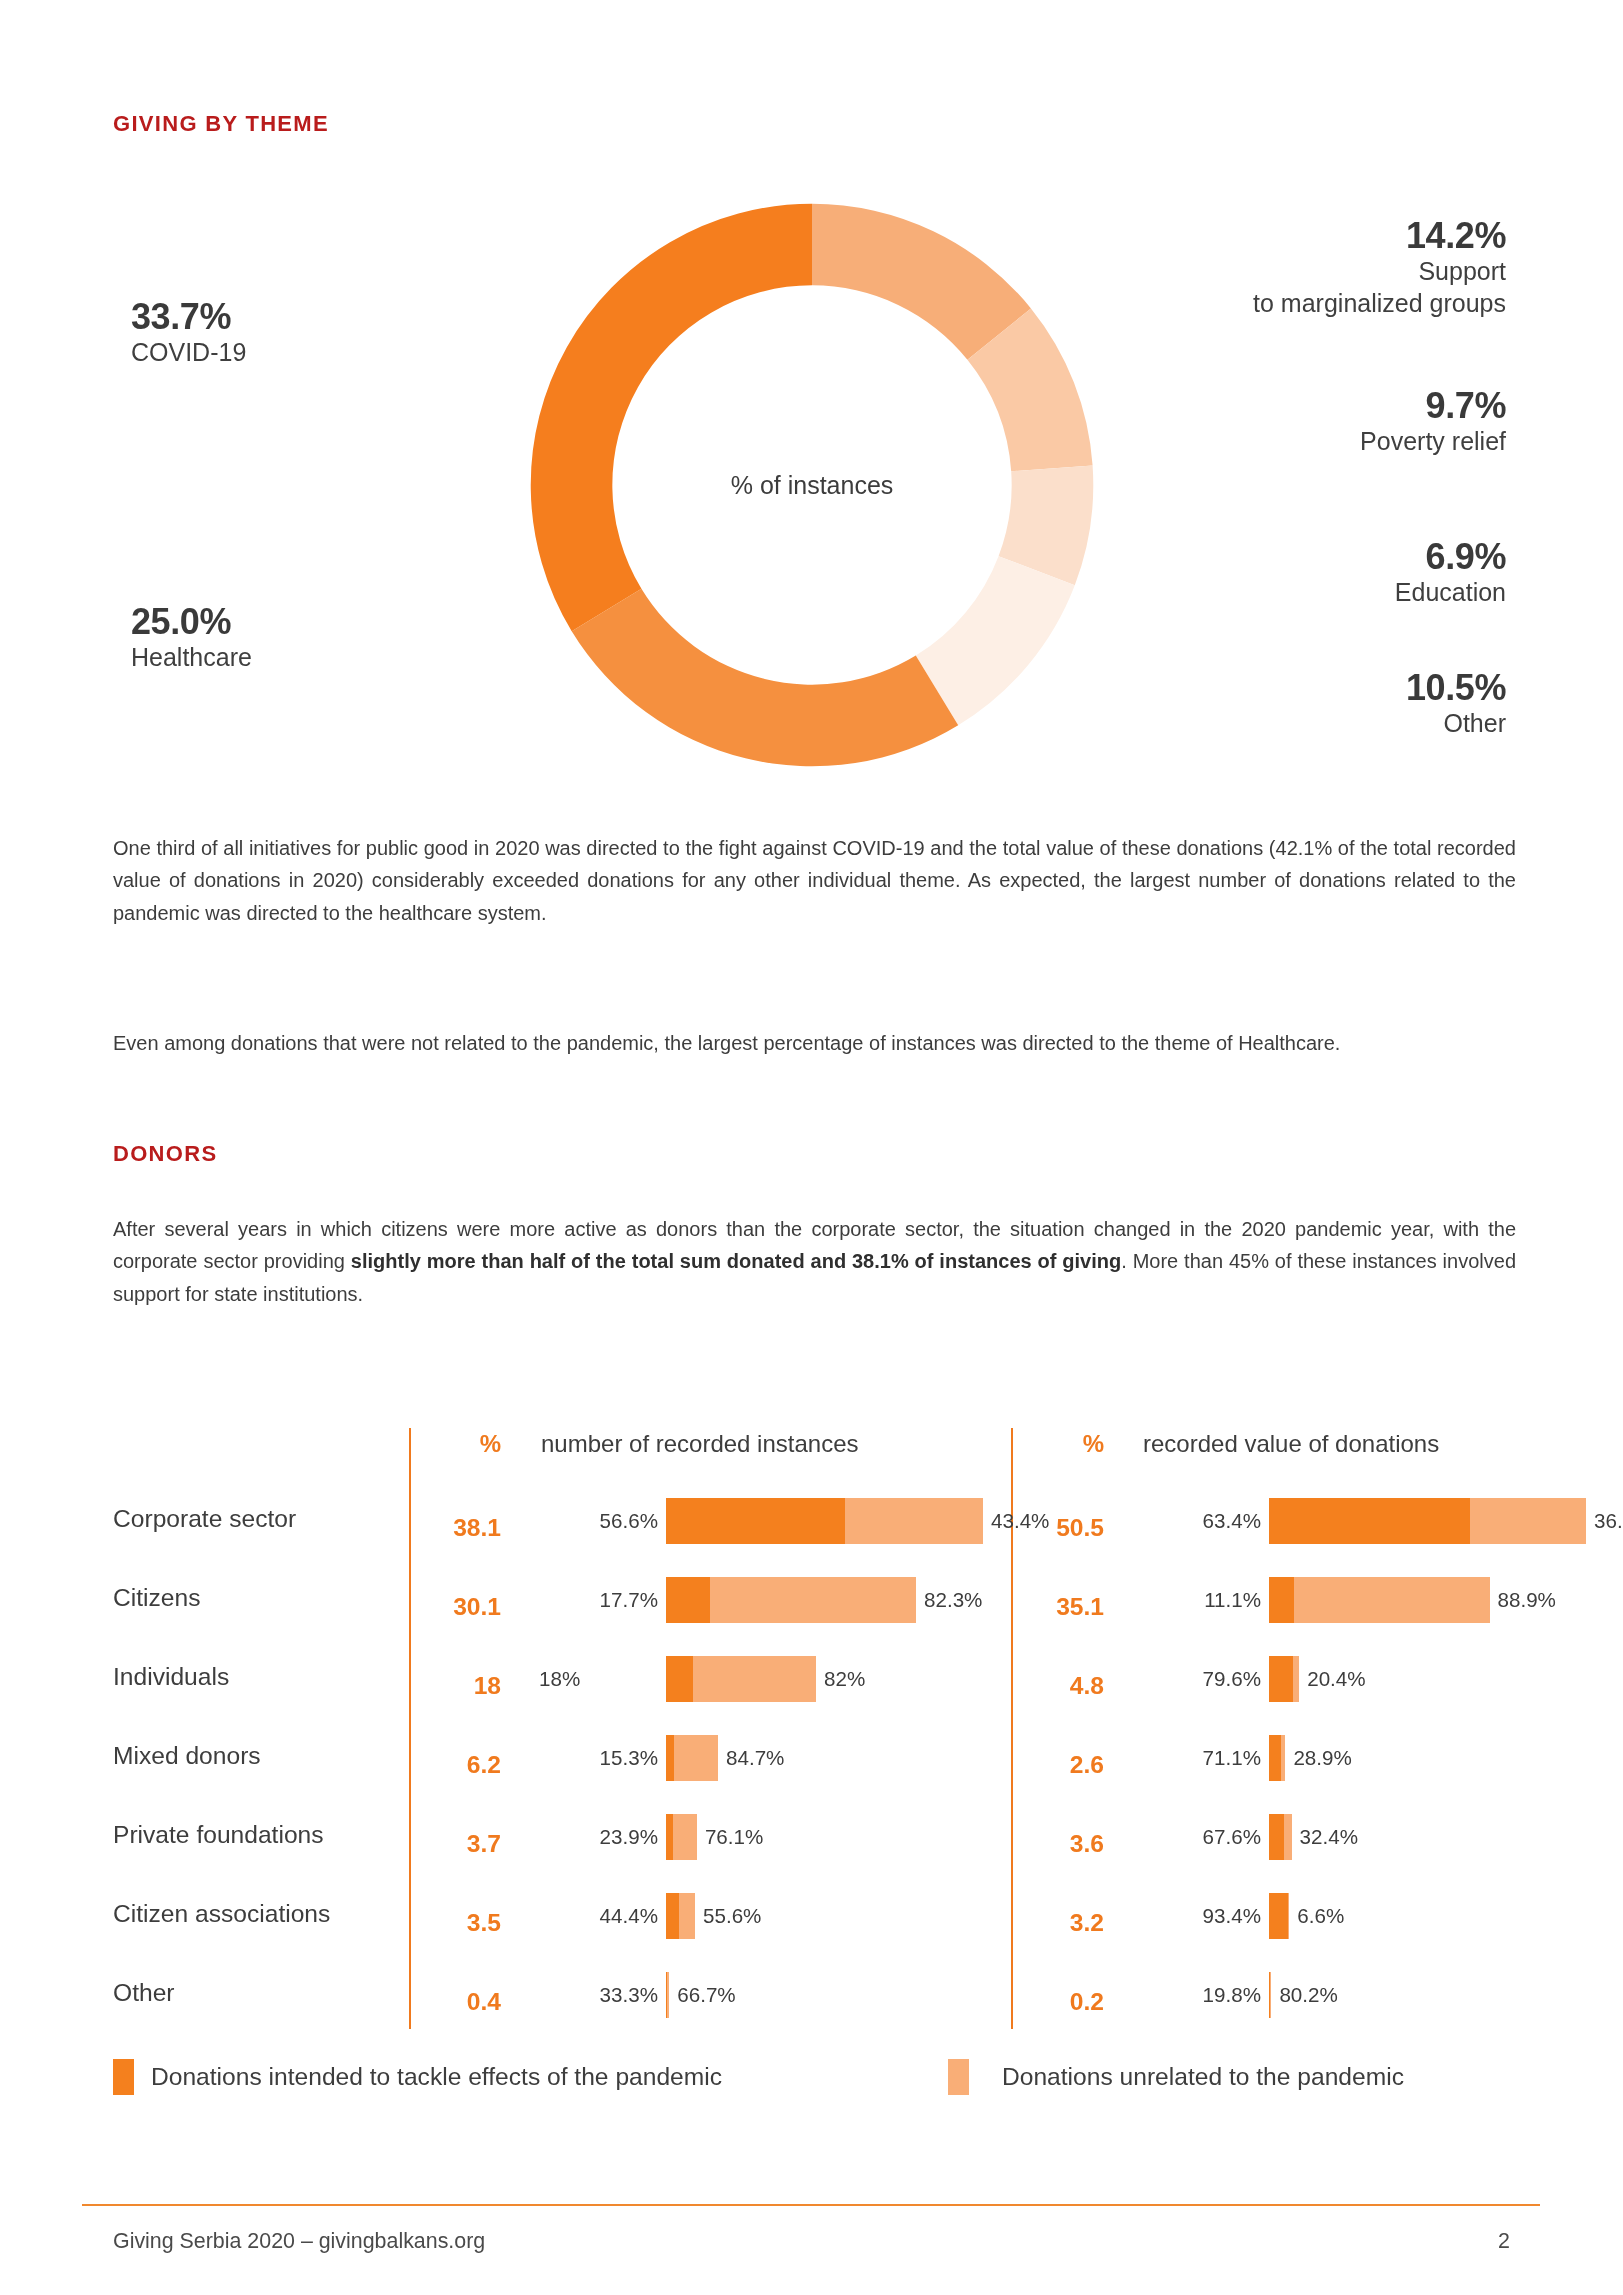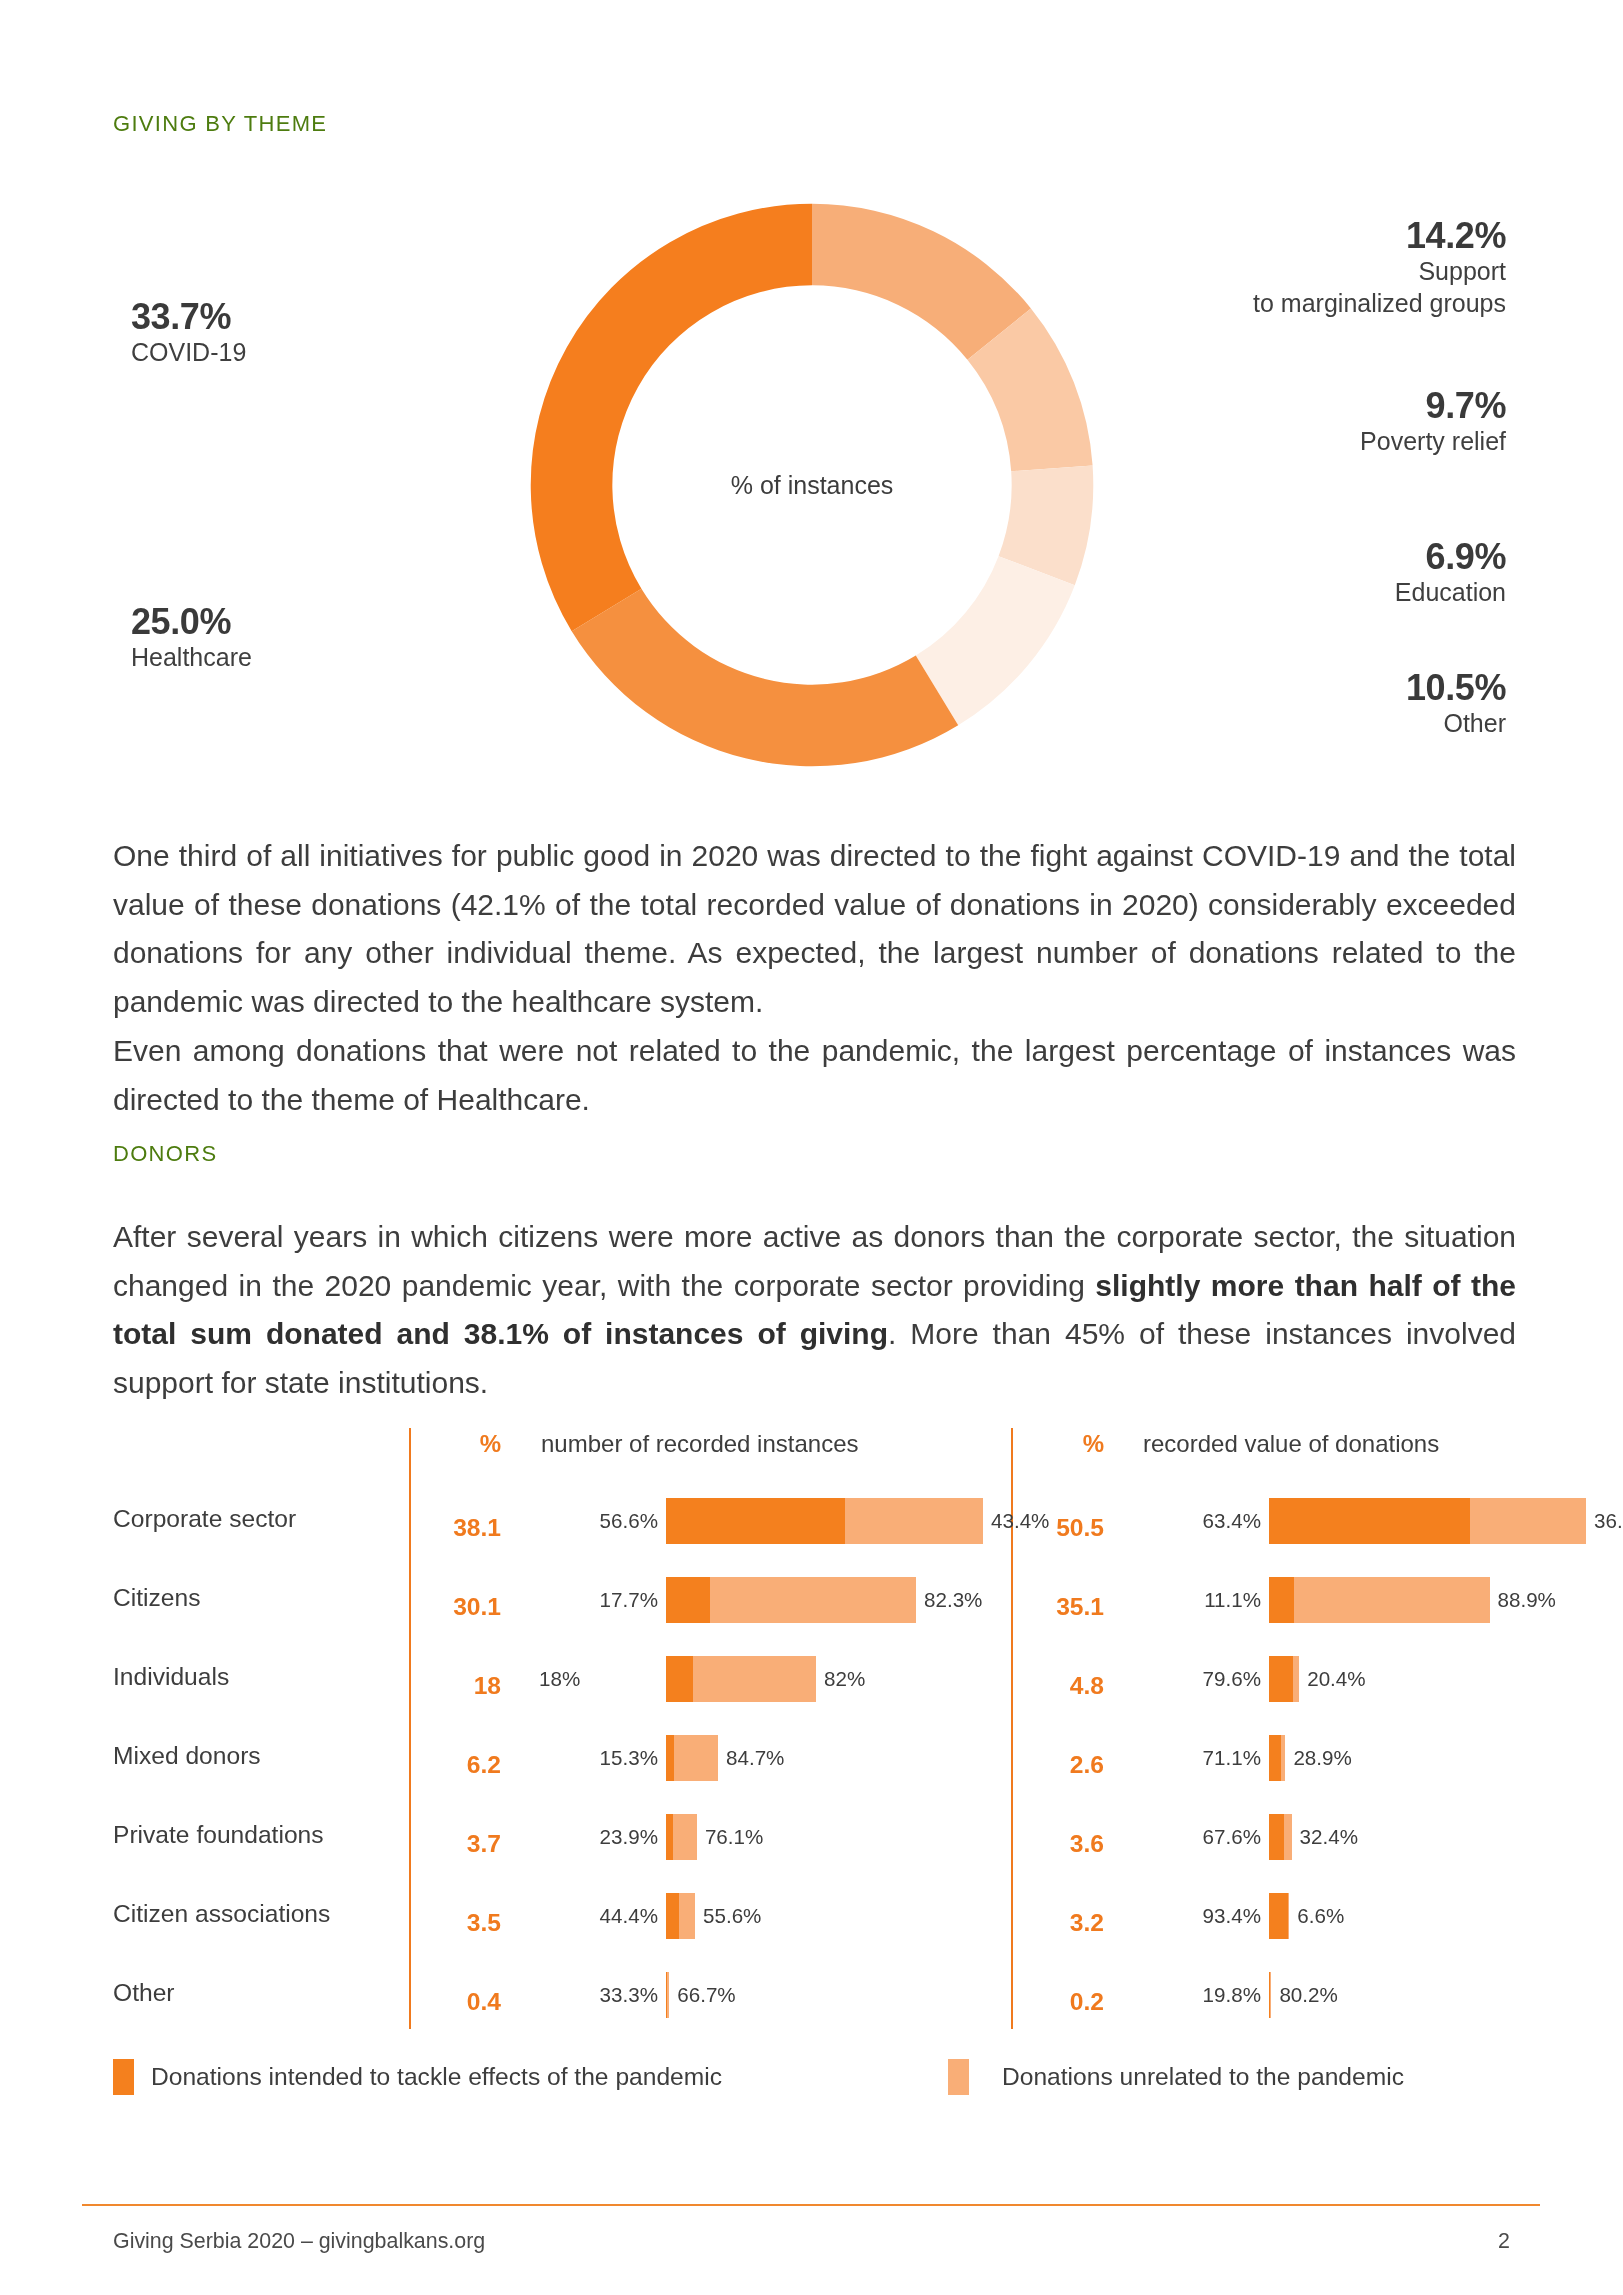--- a/index.html
+++ b/index.html
@@ -16,23 +16,23 @@
     width: 1623px;
     height: 2295px;
     background: #fff;
     overflow: hidden;
   }
 
   
   .section-heading {
     position: absolute;
     font-size: 22px;
-    font-weight: normal;
+    font-weight: bold;
     letter-spacing: 1.3px;
-    color: #4d7c0f;
+    color: #b91c1c;
   }
   #giving-by-theme-heading { left: 113px; top: 111px; }
   #donors-heading { left: 113px; top: 1141px; }
 
   
   .donut-wrap {
     position: absolute;
     left: 503px;
     top: 176px;
     width: 618px;
@@ -72,21 +72,21 @@
   #callout-marg    { right: 117px; top: 216px; }
   #callout-poverty { right: 117px; top: 386px; }
   #callout-edu     { right: 117px; top: 537px; }
   #callout-other   { right: 117px; top: 668px; }
 
   
   .body-para {
     position: absolute;
     left: 113px;
     width: 1403px;
-    font-size: 30px;
+    font-size: 20px;
     line-height: 1.62;
     color: #3d3d3d;
     text-align: justify;
   }
   #para-1 { top: 832px; }
   #para-2 { top: 1027px; }
   #para-3 { top: 1213px; }
   .body-para b { font-weight: bold; color: #2f2f2f; }
 
   

